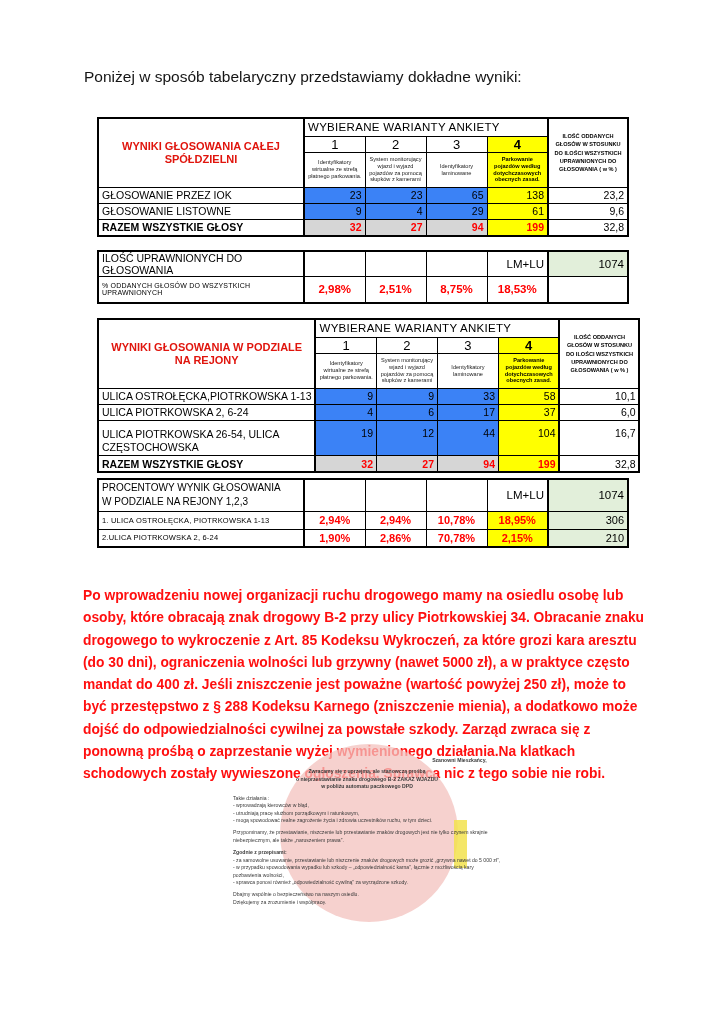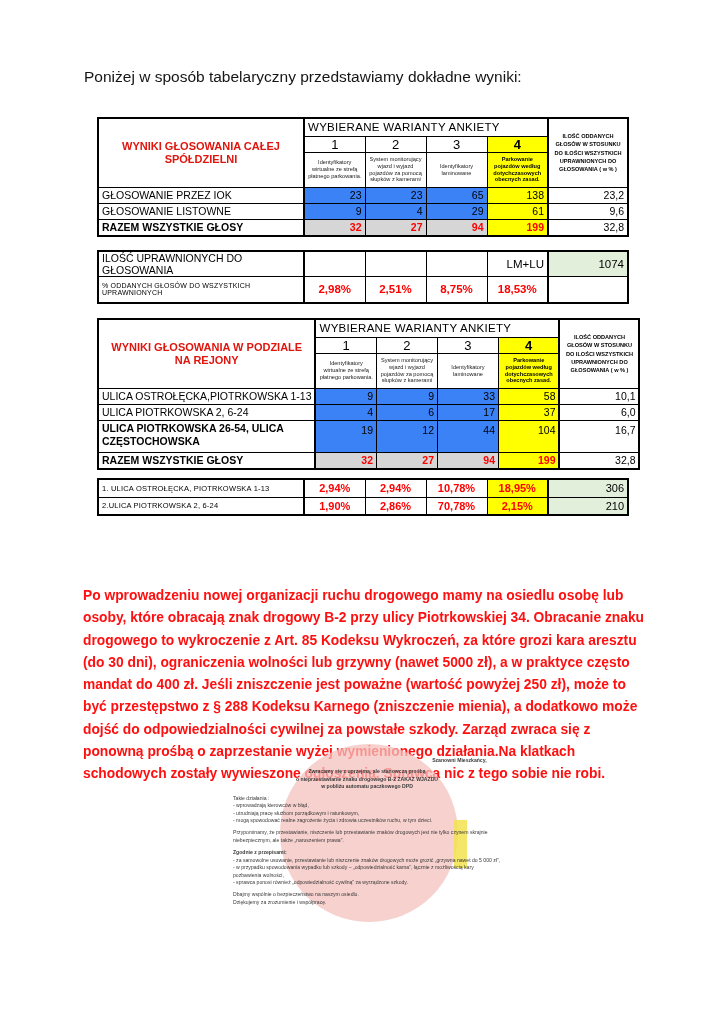--- a/index.html
+++ b/index.html
@@ -17,21 +17,21 @@
   .title-cell{color:#e0150d;font-weight:700;font-size:11px;text-align:center;line-height:1.2;}
   .variants-top{font-size:11.5px;text-align:left;letter-spacing:.3px;}
   .numcell{font-size:13px;text-align:center;}
   .desc{font-size:5.6px;line-height:1.25;text-align:center;color:#222;padding:1px 2px;}
   .desc.sel{background:#ffff00;font-weight:700;color:#000;}
   .numcell.sel{background:#ffff00;font-weight:700;}
   .right-head{font-size:5.6px;font-weight:700;text-align:center;line-height:1.5;padding:2px 4px;}
   .hr1{height:18px;} .hr2{height:16px;} .hr3{height:35px;}
   .drow{height:16px;} .drow.total{height:17px;} .drow.tall{height:32px;}
   .lbl{font-size:10.5px;padding-left:4px;white-space:nowrap;}
-  .tall .lbl{white-space:normal;vertical-align:top;line-height:1.3;padding-top:1px;font-weight:bold;}
+  .tall .lbl{white-space:normal;vertical-align:top;line-height:1.3;padding-top:7px;}
   .val{font-size:10.5px;text-align:right;padding-right:4px;background:#3b82f6;}
   .val.y{background:#ffff00;}
   .ratio{font-size:10.5px;text-align:right;padding-right:5px;background:#fff;}
   .tall .val,.tall .ratio{vertical-align:bottom;padding-bottom:16px;}
   .total .lbl{font-weight:700;border-radius:6px;}
   .total .val{font-weight:700;color:#ff0000;background:#d6d6d6;}
   .total .val.y{background:#ffff00;}
   .topline td{border-top:2px solid #000;}
 
   
@@ -222,20 +222,31 @@
   <table class="grid" style="left:97px;top:478px;">
     <colgroup>
         <col class="c-lbl">
         <col class="c-v">
         <col class="c-v">
         <col class="c-v">
         <col class="c-v">
         <col class="c-r">
       </colgroup>
     <tbody>
+        <tr class="t4h">
+      <td class="lbl4h">
+        <div>PROCENTOWY WYNIK GŁOSOWANIA</div>
+        <div>W PODZIALE NA REJONY 1,2,3</div>
+      </td>
+      <td class="bL2"></td>
+      <td></td>
+      <td></td>
+      <td class="lmlu">LM+LU</td>
+      <td class="green bL2">1074</td>
+    </tr>
     <tr class="t4r thicktop">
       <td class="lbl4">1. ULICA OSTROŁĘCKA, PIOTRKOWSKA 1-13</td>
       <td class="pct4 bL2">2,94%</td>
       <td class="pct4">2,94%</td>
       <td class="pct4">10,78%</td>
       <td class="pct4 y">18,95%</td>
       <td class="cnt bL2">306</td>
     </tr>
     <tr class="t4r">
       <td class="lbl4">2.ULICA PIOTRKOWSKA 2, 6-24</td>

